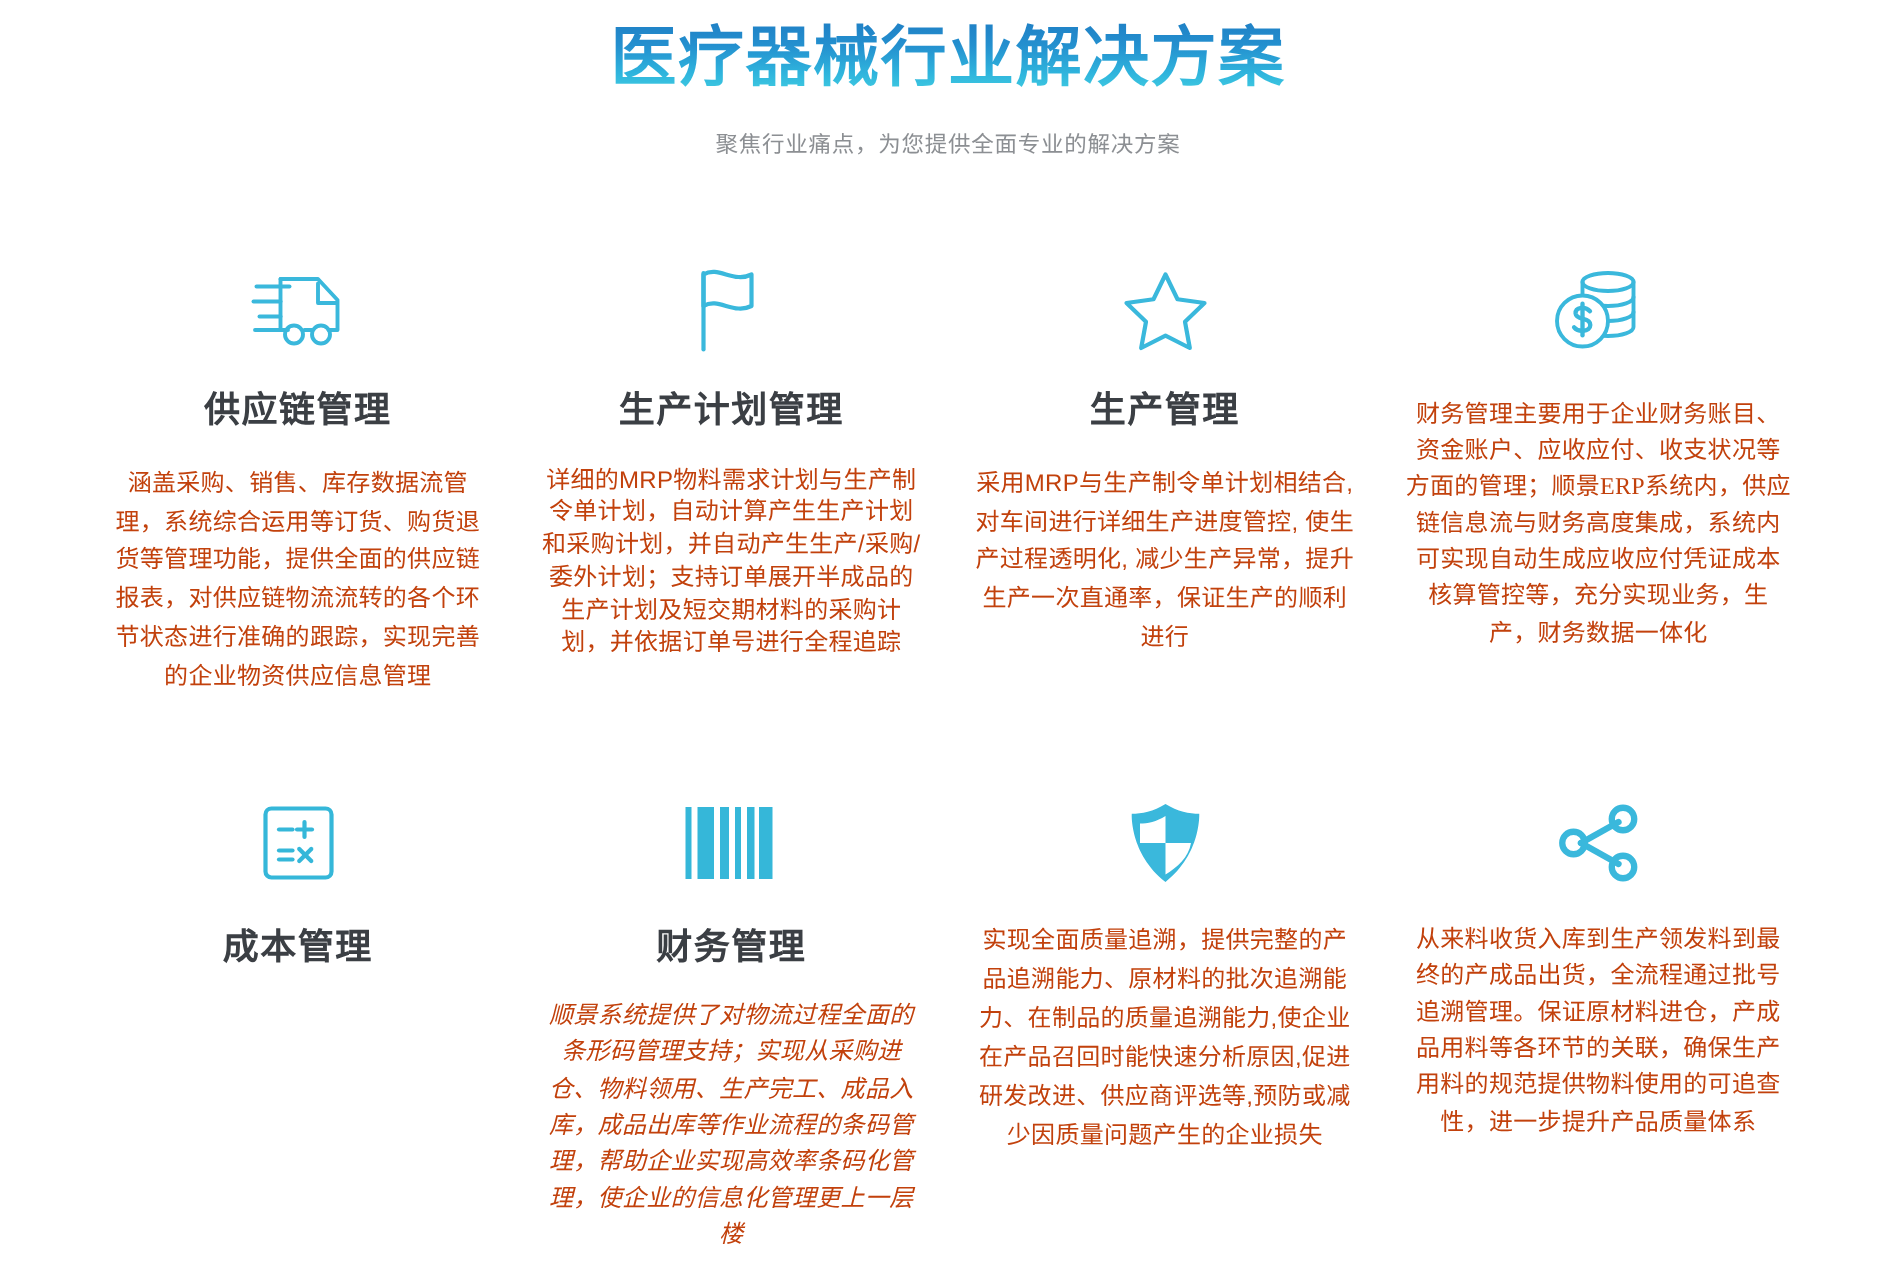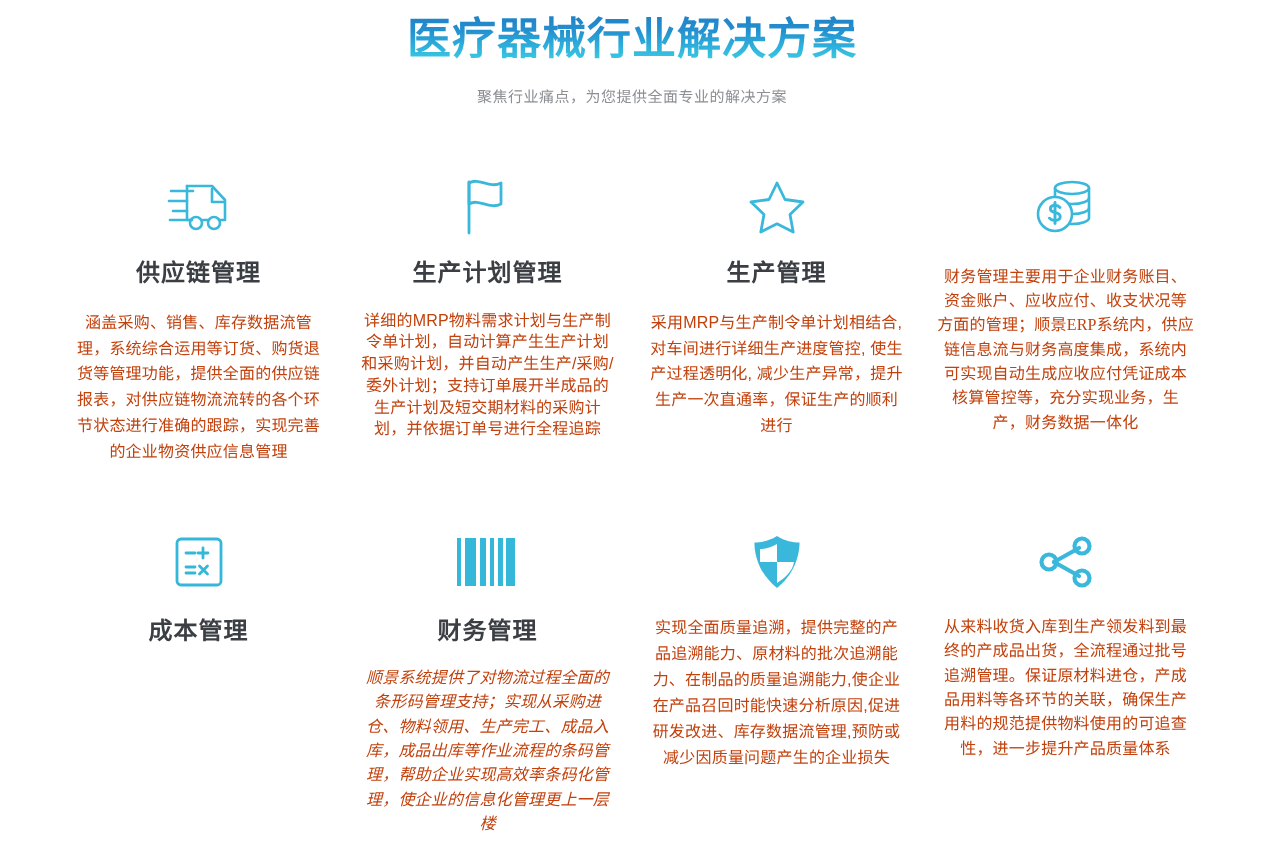--- a/index.html
+++ b/index.html
@@ -203,21 +203,21 @@
     </div>
 
     <div class="card c7">
       <div class="card-icon">
         <svg width="54" height="58" viewBox="0 0 54 58" fill="none">
           <path d="M27 3 C19 8 11 9.5 4.5 9.5 C4.5 9.5 3 36 27 55 C51 36 49.5 9.5 49.5 9.5 C43 9.5 35 8 27 3 Z" fill="#3ab8dc"></path>
           <path d="M27 11 C21 14.8 15 16 10 16 L10 29 L27 29 Z" fill="#ffffff"></path>
           <path d="M27 29 L44 29 C42.4 38.6 34.8 45.2 27 50 Z" fill="#ffffff"></path>
         </svg>
       </div>
-      <div class="card-desc">实现全面质量追溯，提供完整的产品追溯能力、原材料的批次追溯能力、在制品的质量追溯能力,使企业在产品召回时能快速分析原因,促进研发改进、库存数据流管理,预防或减少因质量问题产生的企业损失</div>
+      <div class="card-desc">实现全面质量追溯，提供完整的产品追溯能力、原材料的批次追溯能力、在制品的质量追溯能力,使企业在产品召回时能快速分析原因,促进研发改进、供应商评选等,预防或减少因质量问题产生的企业损失</div>
     </div>
 
     <div class="card c8">
       <div class="card-icon">
         <svg width="58" height="52" viewBox="0 0 58 52" fill="none" stroke="#3ab8dc" stroke-width="4.2" stroke-linecap="round" stroke-linejoin="round">
           <line x1="17" y1="26" x2="42" y2="12"></line>
           <line x1="17" y1="26" x2="42" y2="40"></line>
           <circle cx="12" cy="26" r="7.5"></circle>
           <circle cx="45" cy="10" r="7.5"></circle>
           <circle cx="45" cy="42" r="7.5"></circle>

